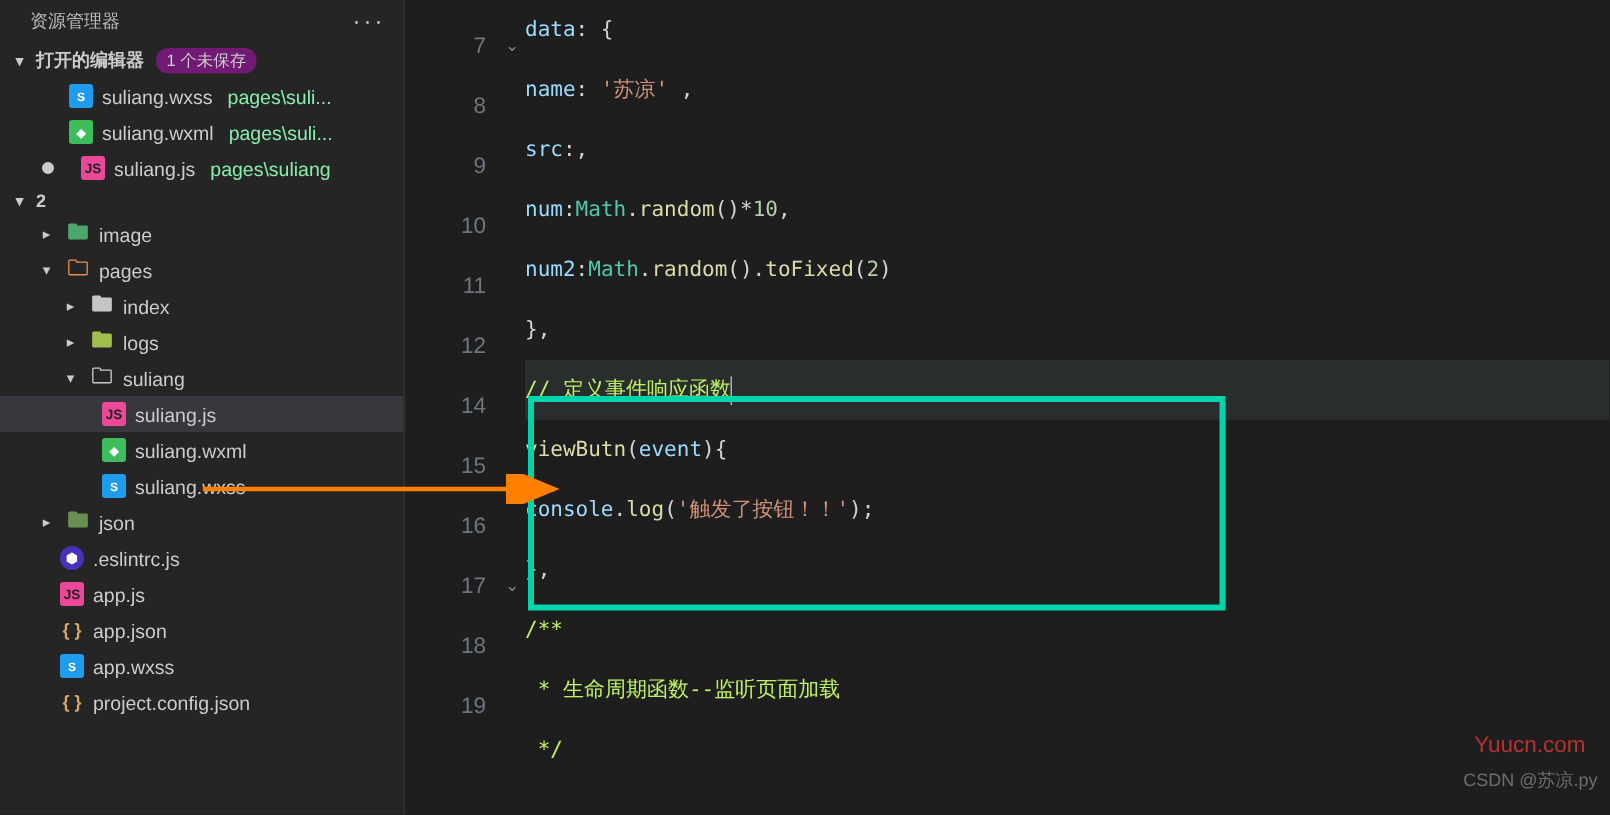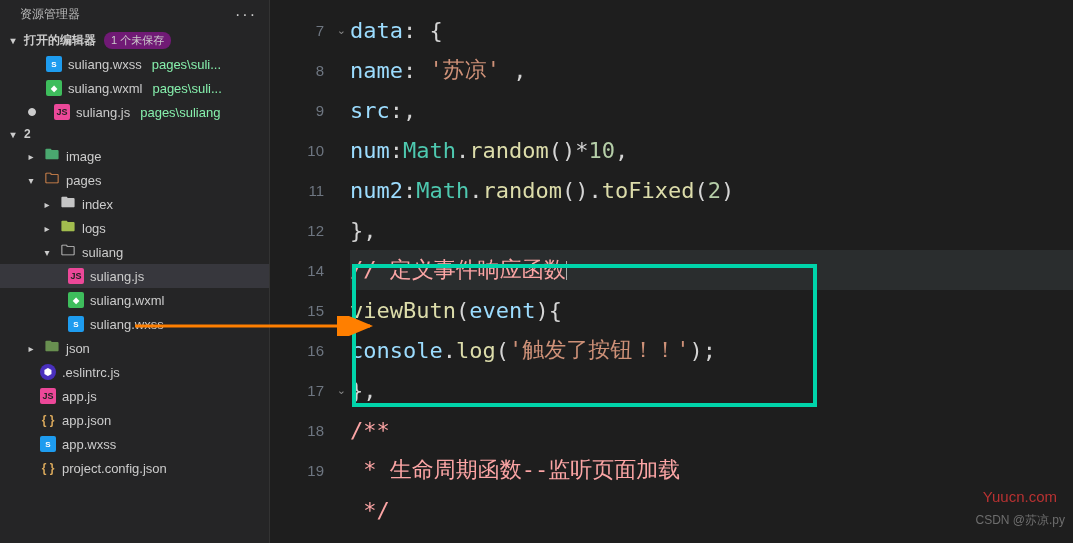--- a/index.html
+++ b/index.html
@@ -106,38 +106,37 @@
 }
 .line-no.current { color: #c6c6c6; }
 .fold {
   position: absolute;
   right: 4px;
   color: #888;
   font-size: 11px;
 }
 .code {
   flex: 1;
-  padding-top: 10px;
   font-family: Consolas, monospace;
-  font-size: 22px;
+  font-size: 14px;
   position: relative;
 }
 .code-line {
   height: 40px;
   display: flex;
   align-items: center;
   white-space: pre;
 }
 .code-line.current { background: #2a2d2e; }
 .c-prop { color: #9cdcfe; }
 .c-func { color: #dcdcaa; }
 .c-str { color: #ce9178; }
 .c-num { color: #b5cea8; }
 .c-punc { color: #d4d4d4; }
-.c-comment { color: #fca5a5; }
+.c-comment { color: #bef264; }
 .c-obj { color: #4ec9b0; }
 .c-param { color: #9cdcfe; }
 .highlight-box {
   position: absolute;
   border: 4px solid #00d4aa;
   left: 2px;
   top: 264px;
   width: 465px;
   height: 143px;
   pointer-events: none;

